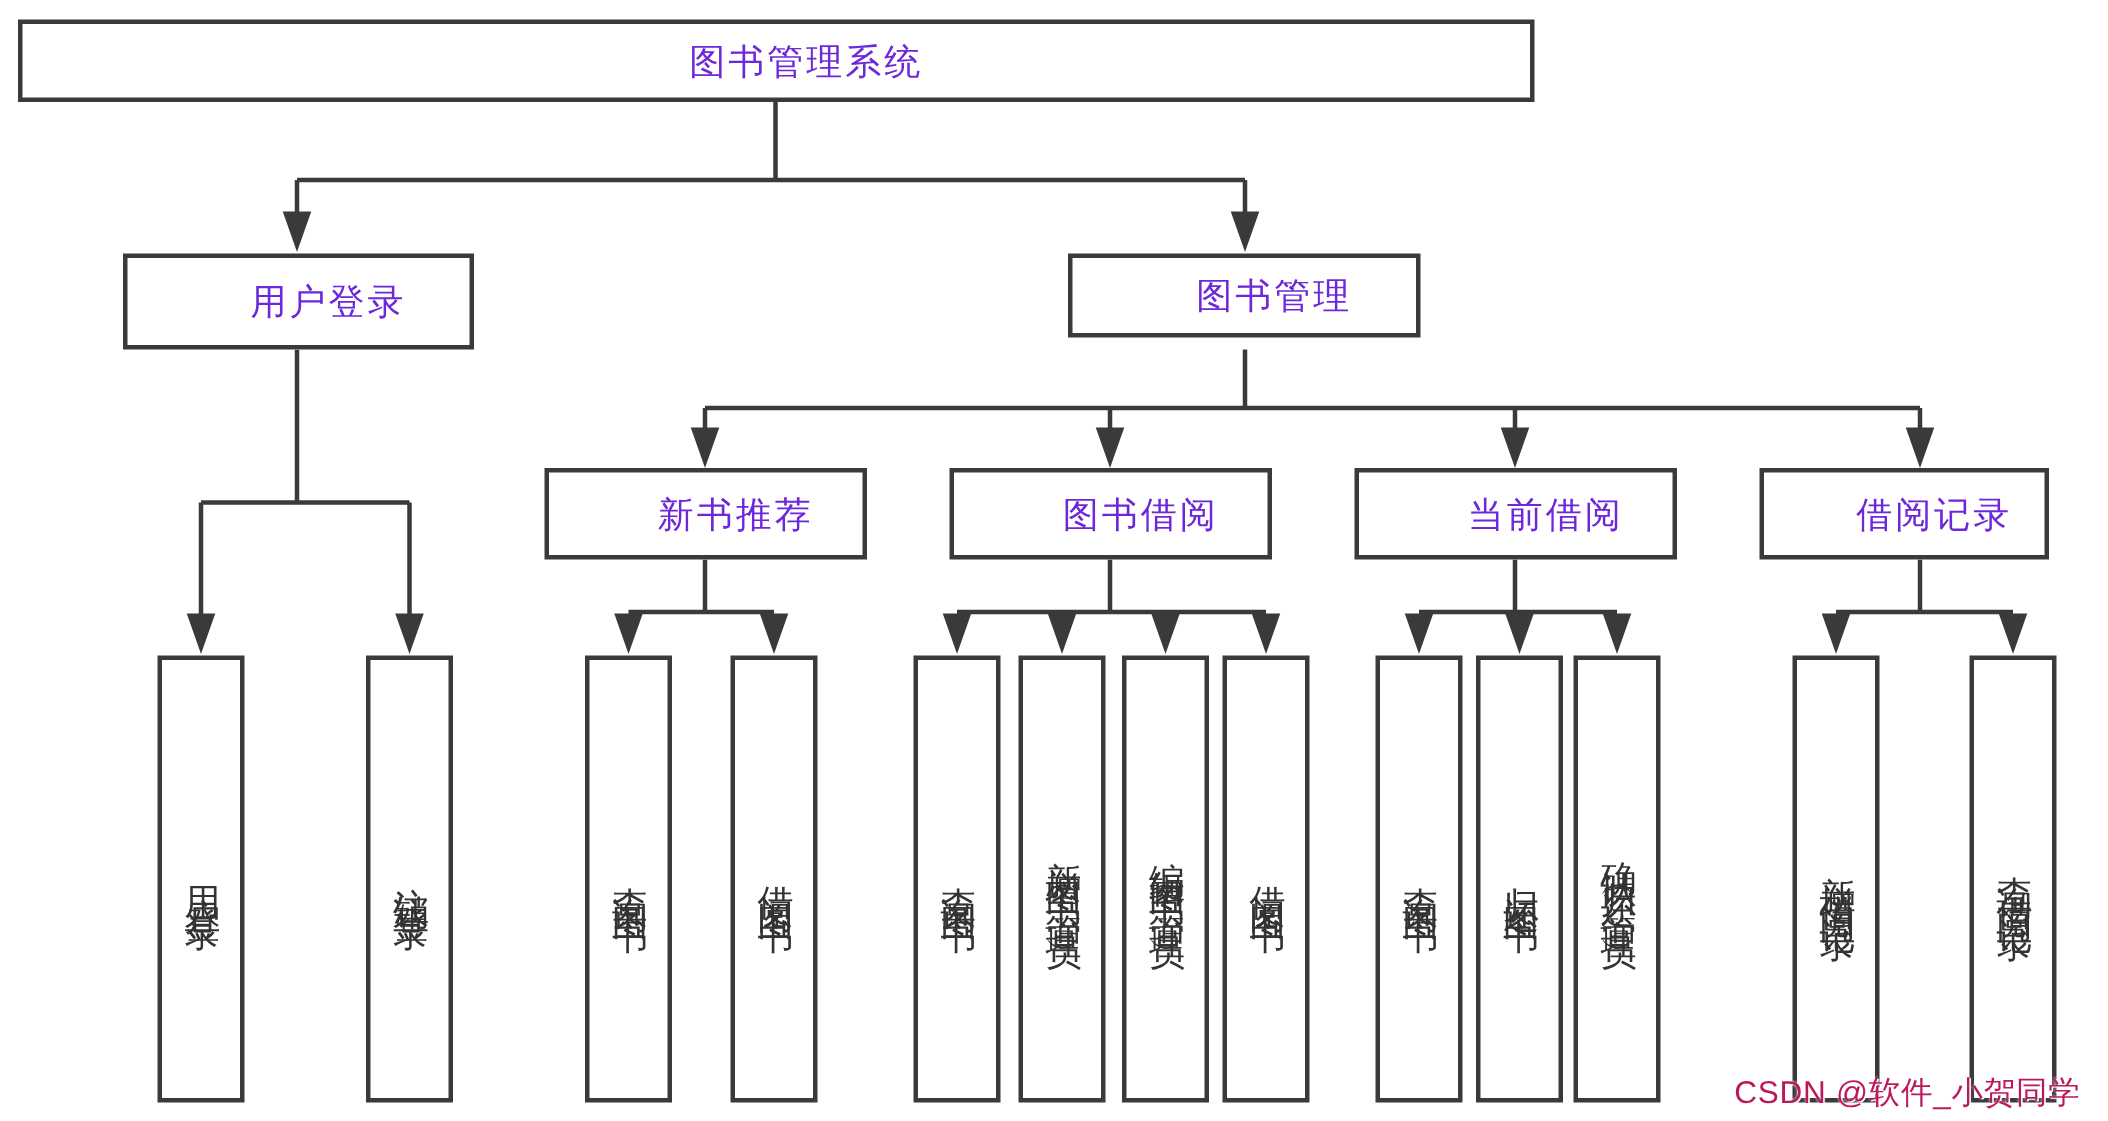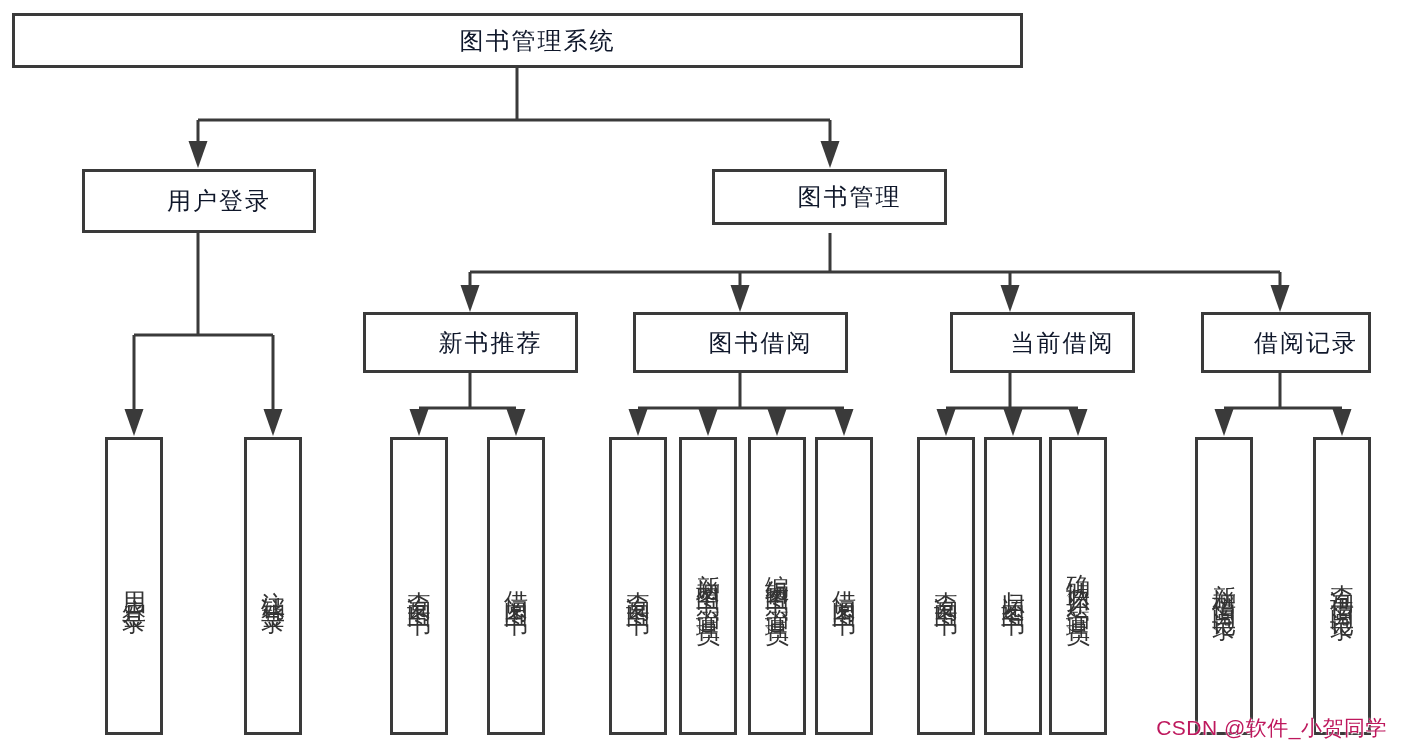--- a/index.html
+++ b/index.html
@@ -7,21 +7,21 @@
     position:relative; width:1405px; height:747px; overflow:hidden;
     background:#ffffff;
     font-family:"Liberation Sans", sans-serif;
     color:#333333;
   }
   .connectors { position:absolute; left:0; top:0; z-index:0; }
   .hbox {
     position:absolute; box-sizing:border-box; z-index:1;
     background:#ffffff; border:3px solid #3a3a3a;
     display:flex; align-items:center; justify-content:center;
-    font-size:24px; letter-spacing:2px; color:#0f172a;padding-left:40px;
+    font-size:24px; letter-spacing:2px; color:#6d28d9;padding-left:40px;
   }
   .vbox {
     position:absolute; box-sizing:border-box; z-index:1;
     background:#ffffff; border:3px solid #3a3a3a;
     display:flex; align-items:center; justify-content:center;
   }
   .vbox span {
     writing-mode:vertical-rl;
     font-size:24px; letter-spacing:7px; line-height:1;
     color:#333333; white-space:nowrap;
@@ -80,24 +80,24 @@
   <div class="hbox" style="left:712px; top:169px; width:235px; height:56px">
     <span>图书管理</span>
   </div>
 
   <div class="hbox" style="left:633px; top:312px; width:215px; height:61px">
     <span>图书借阅</span>
   </div>
   <div class="hbox" style="left:363px; top:312px; width:215px; height:61px">
     <span>新书推荐</span>
   </div>
-  <div class="hbox" style="left:950px; top:312px; width:185px; height:61px">
+  <div class="hbox" style="left:903px; top:312px; width:215px; height:61px">
     <span>当前借阅</span>
   </div>
-  <div class="hbox" style="left:1201px; top:312px; width:170px; height:61px">
+  <div class="hbox" style="left:1173px; top:312px; width:193px; height:61px">
     <span>借阅记录</span>
   </div>
 
   <div class="vbox" style="left:105px; top:437px; width:58px; height:298px">
     <span>用户登录</span>
   </div>
   <div class="vbox" style="left:244px; top:437px; width:58px; height:298px">
     <span>注销登录</span>
   </div>
   <div class="vbox" style="left:390px; top:437px; width:58px; height:298px">

